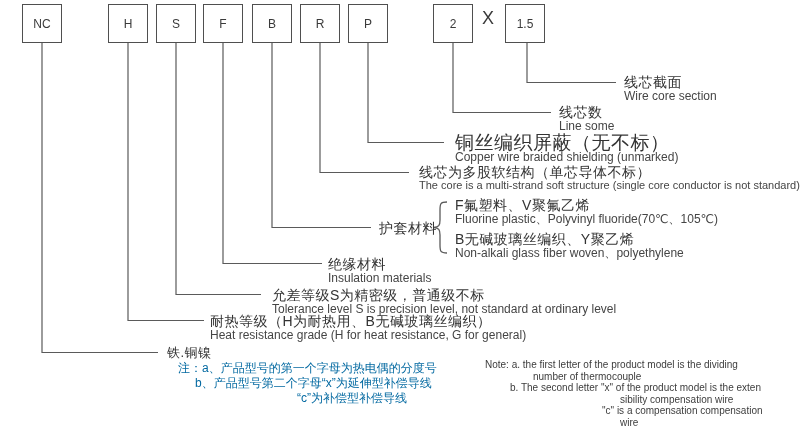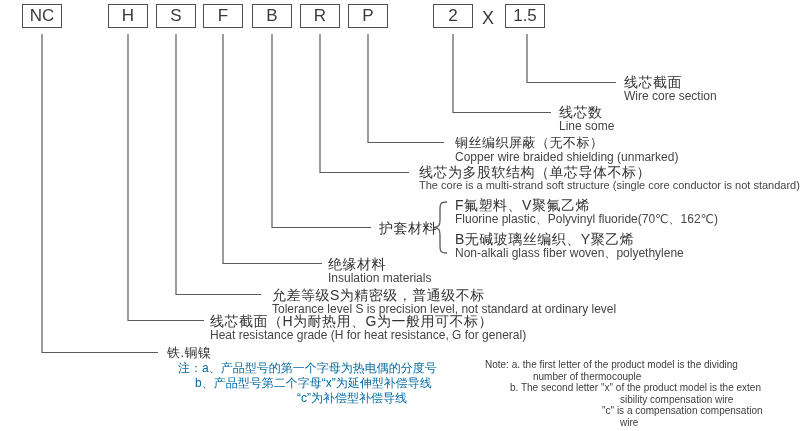--- a/index.html
+++ b/index.html
@@ -2,23 +2,23 @@
 <html><head>
 <meta charset="utf-8">
 <style>
   html,body{margin:0;padding:0;background:#ffffff;}
   .canvas{
     position:relative;width:800px;height:431px;background:#ffffff;overflow:hidden;
     font-family:"Liberation Sans","DejaVu Sans",sans-serif;color:#383838;
   }
   .lines-svg{position:absolute;left:0;top:0;width:800px;height:431px;pointer-events:none;}
   .code-box{
-    position:absolute;top:4px;width:40px;height:24px;border:1px solid #4f4f4f;
+    position:absolute;top:4px;width:40px;height:39px;border:1px solid #4f4f4f;
     box-sizing:border-box;display:flex;align-items:center;justify-content:center;
-    font-size:17px;color:#3a3a3a;background:#ffffff;
+    font-size:12px;color:#3a3a3a;background:#ffffff;
   }
   .sep-x{
     position:absolute;top:8px;font-size:18px;color:#3a3a3a;font-weight:400;
   }
   .row{position:absolute;white-space:nowrap;}
   .zh{font-size:14px;line-height:16px;color:#333333;letter-spacing:0.5px;}
   .en{font-size:12px;line-height:12px;color:#454545;text-align:center;}
   .en-sm{font-size:11px;line-height:11px;color:#454545;}
   .note-zh{position:absolute;left:178px;top:361px;font-size:12px;line-height:15px;color:#0369a1;white-space:nowrap;}
   .note-en{position:absolute;left:485px;top:359px;font-size:10px;line-height:11.5px;color:#3d3d3d;white-space:nowrap;}
@@ -59,53 +59,53 @@
     <div class="zh">线芯截面</div>
     <div class="en">Wire core section</div>
   </div>
 
   <div class="row" style="left:559px;top:104px">
     <div class="zh">线芯数</div>
     <div class="en">Line some</div>
   </div>
 
   <div class="row" style="left:455px;top:135px">
-    <div class="zh" style="font-size:13px">铜丝编织屏蔽（无不标）</div>
+    <div class="zh" style="font-size:19px">铜丝编织屏蔽（无不标）</div>
     <div class="en">Copper wire braided shielding (unmarked)</div>
   </div>
 
   <div class="row" style="left:419px;top:164px">
     <div class="zh">线芯为多股软结构（单芯导体不标）</div>
     <div class="en-sm">The core is a multi-strand soft structure (single core conductor is not standard)</div>
   </div>
 
   <div class="row" style="left:379px;top:220px">
     <div class="zh">护套材料</div>
   </div>
   <div class="opt" style="top:197px">
     <div class="zh">F氟塑料、V聚氟乙烯</div>
-    <div class="en">Fluorine plastic、Polyvinyl fluoride(70℃、162℃)</div>
+    <div class="en">Fluorine plastic、Polyvinyl fluoride(70℃、105℃)</div>
   </div>
   <div class="opt" style="top:231px">
     <div class="zh">B无碱玻璃丝编织、Y聚乙烯</div>
     <div class="en">Non-alkali glass fiber woven、polyethylene</div>
   </div>
 
   <div class="row" style="left:328px;top:256px">
     <div class="zh">绝缘材料</div>
     <div class="en">Insulation materials</div>
   </div>
 
   <div class="row" style="left:272px;top:287px">
     <div class="zh">允差等级S为精密级，普通级不标</div>
     <div class="en">Tolerance level S is precision level, not standard at ordinary level</div>
   </div>
 
   <div class="row" style="left:210px;top:313px">
-    <div class="zh">线芯截面（H为耐热用、G为一般用可不标）</div>
+    <div class="zh">耐热等级（H为耐热用、B无碱玻璃丝编织）</div>
     <div class="en">Heat resistance grade (H for heat resistance, G for general)</div>
   </div>
 
   <div class="row" style="left:167px;top:345px">
     <div class="zh" style="font-size:13px">铁.铜镍</div>
   </div>
 
   <div class="note-zh">
     <div>注：a、产品型号的第一个字母为热电偶的分度号</div>
     <div style="margin-left:17px">b、产品型号第二个字母“x”为延伸型补偿导线</div>

